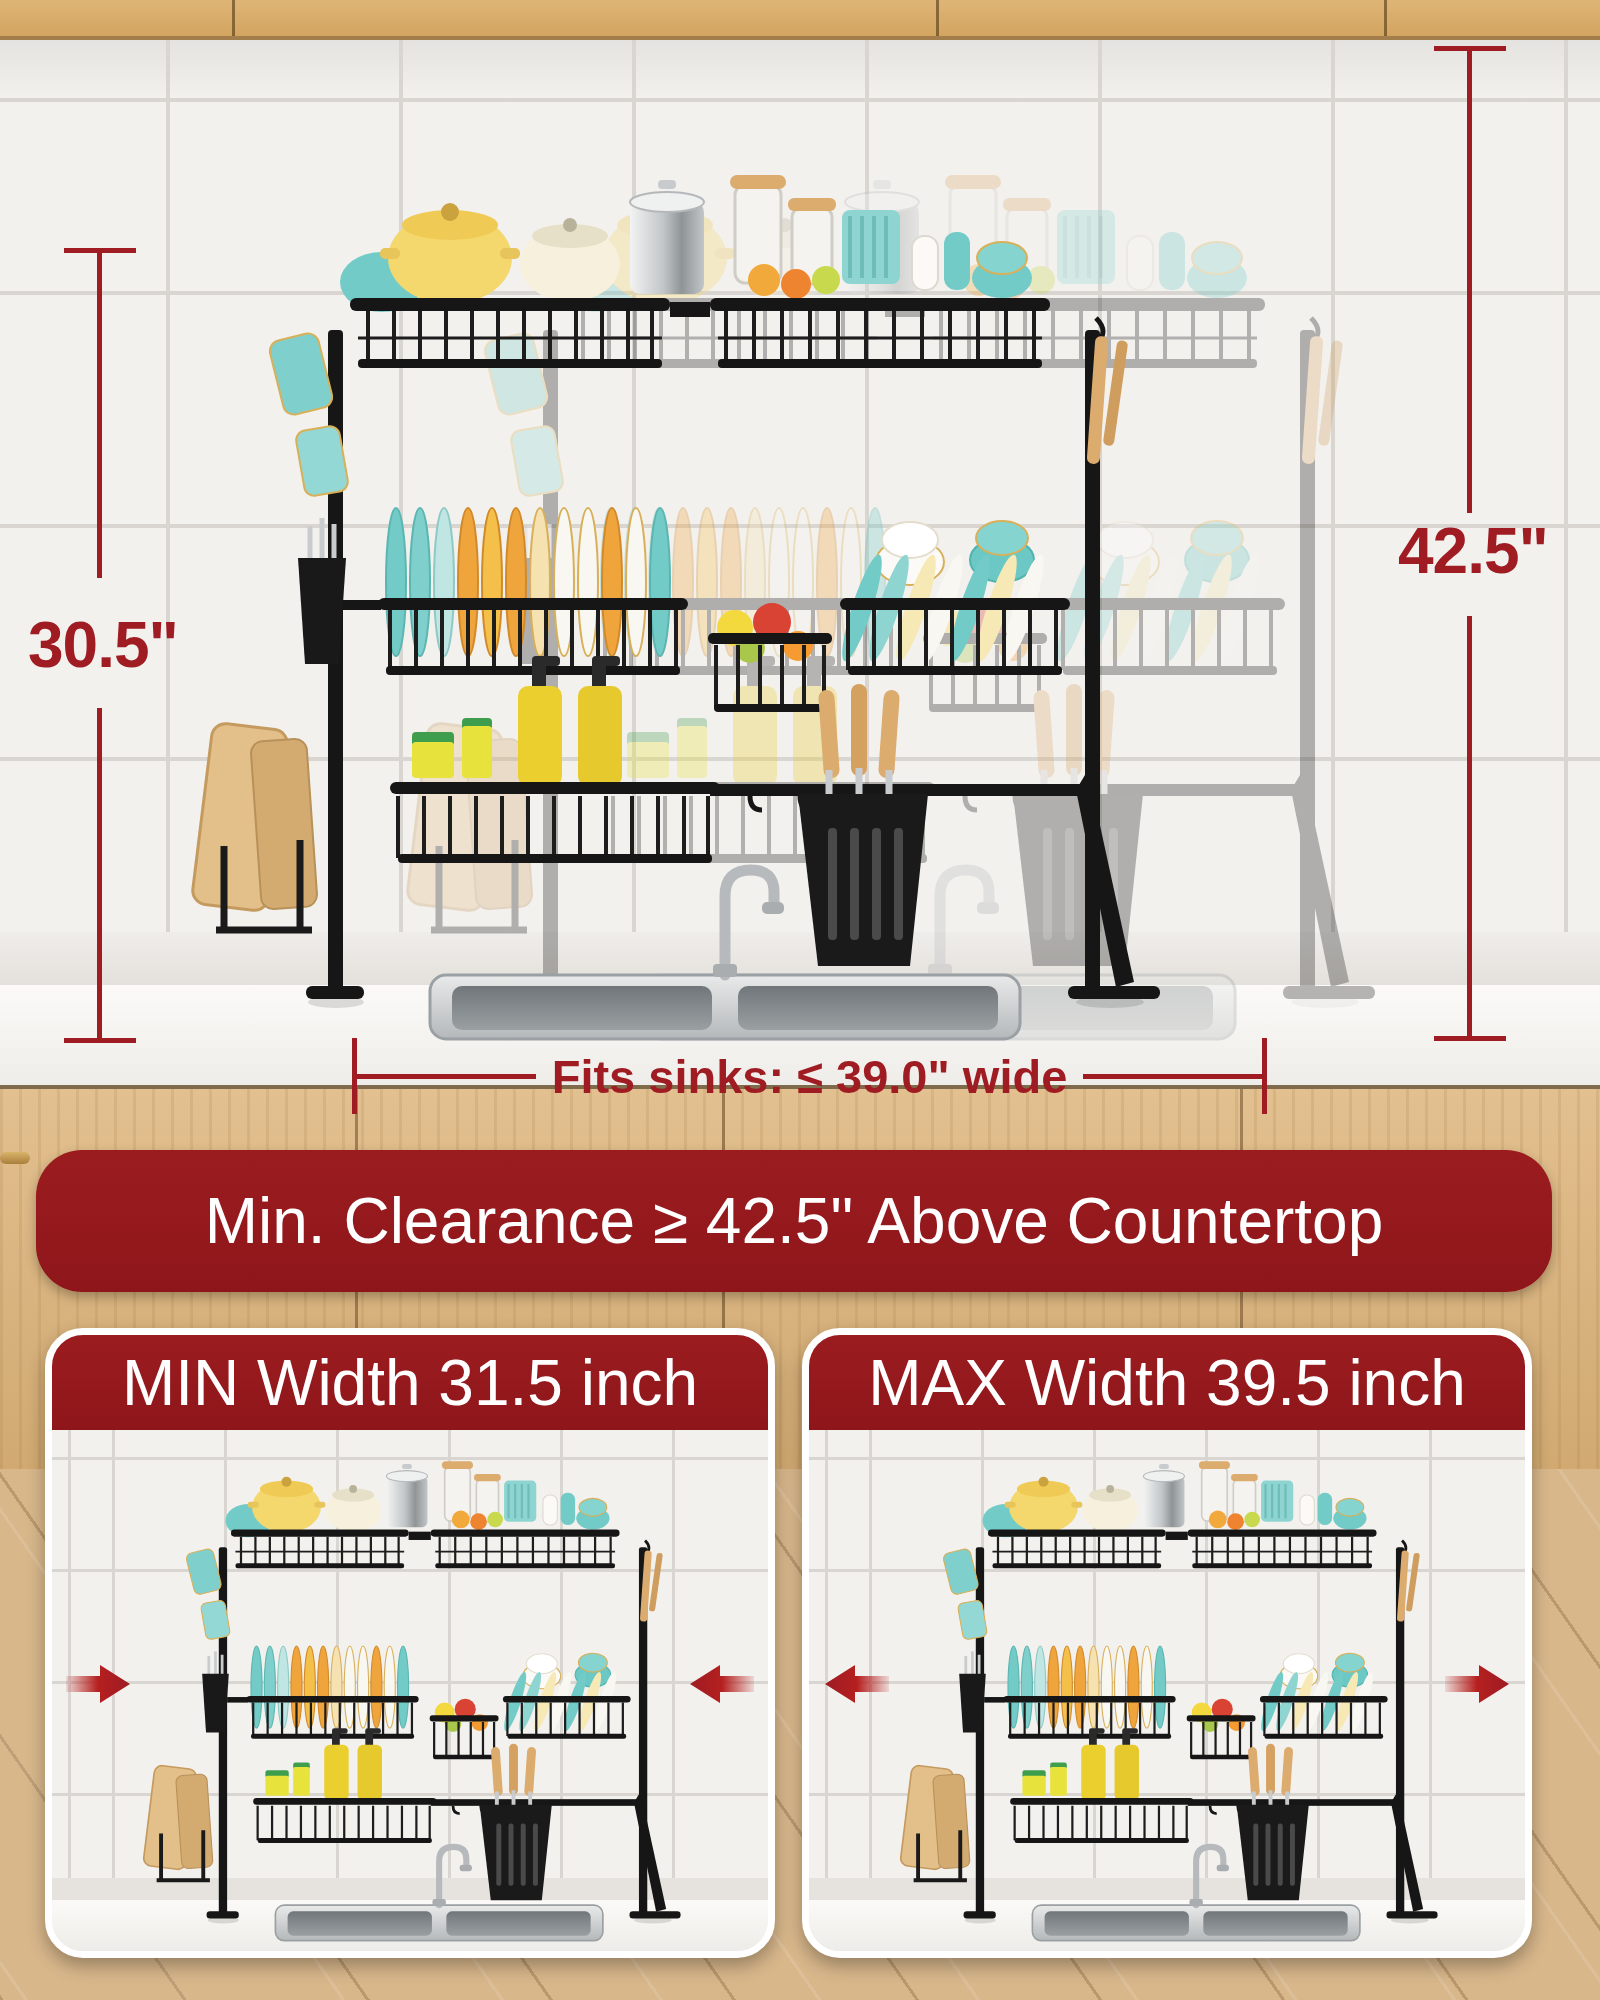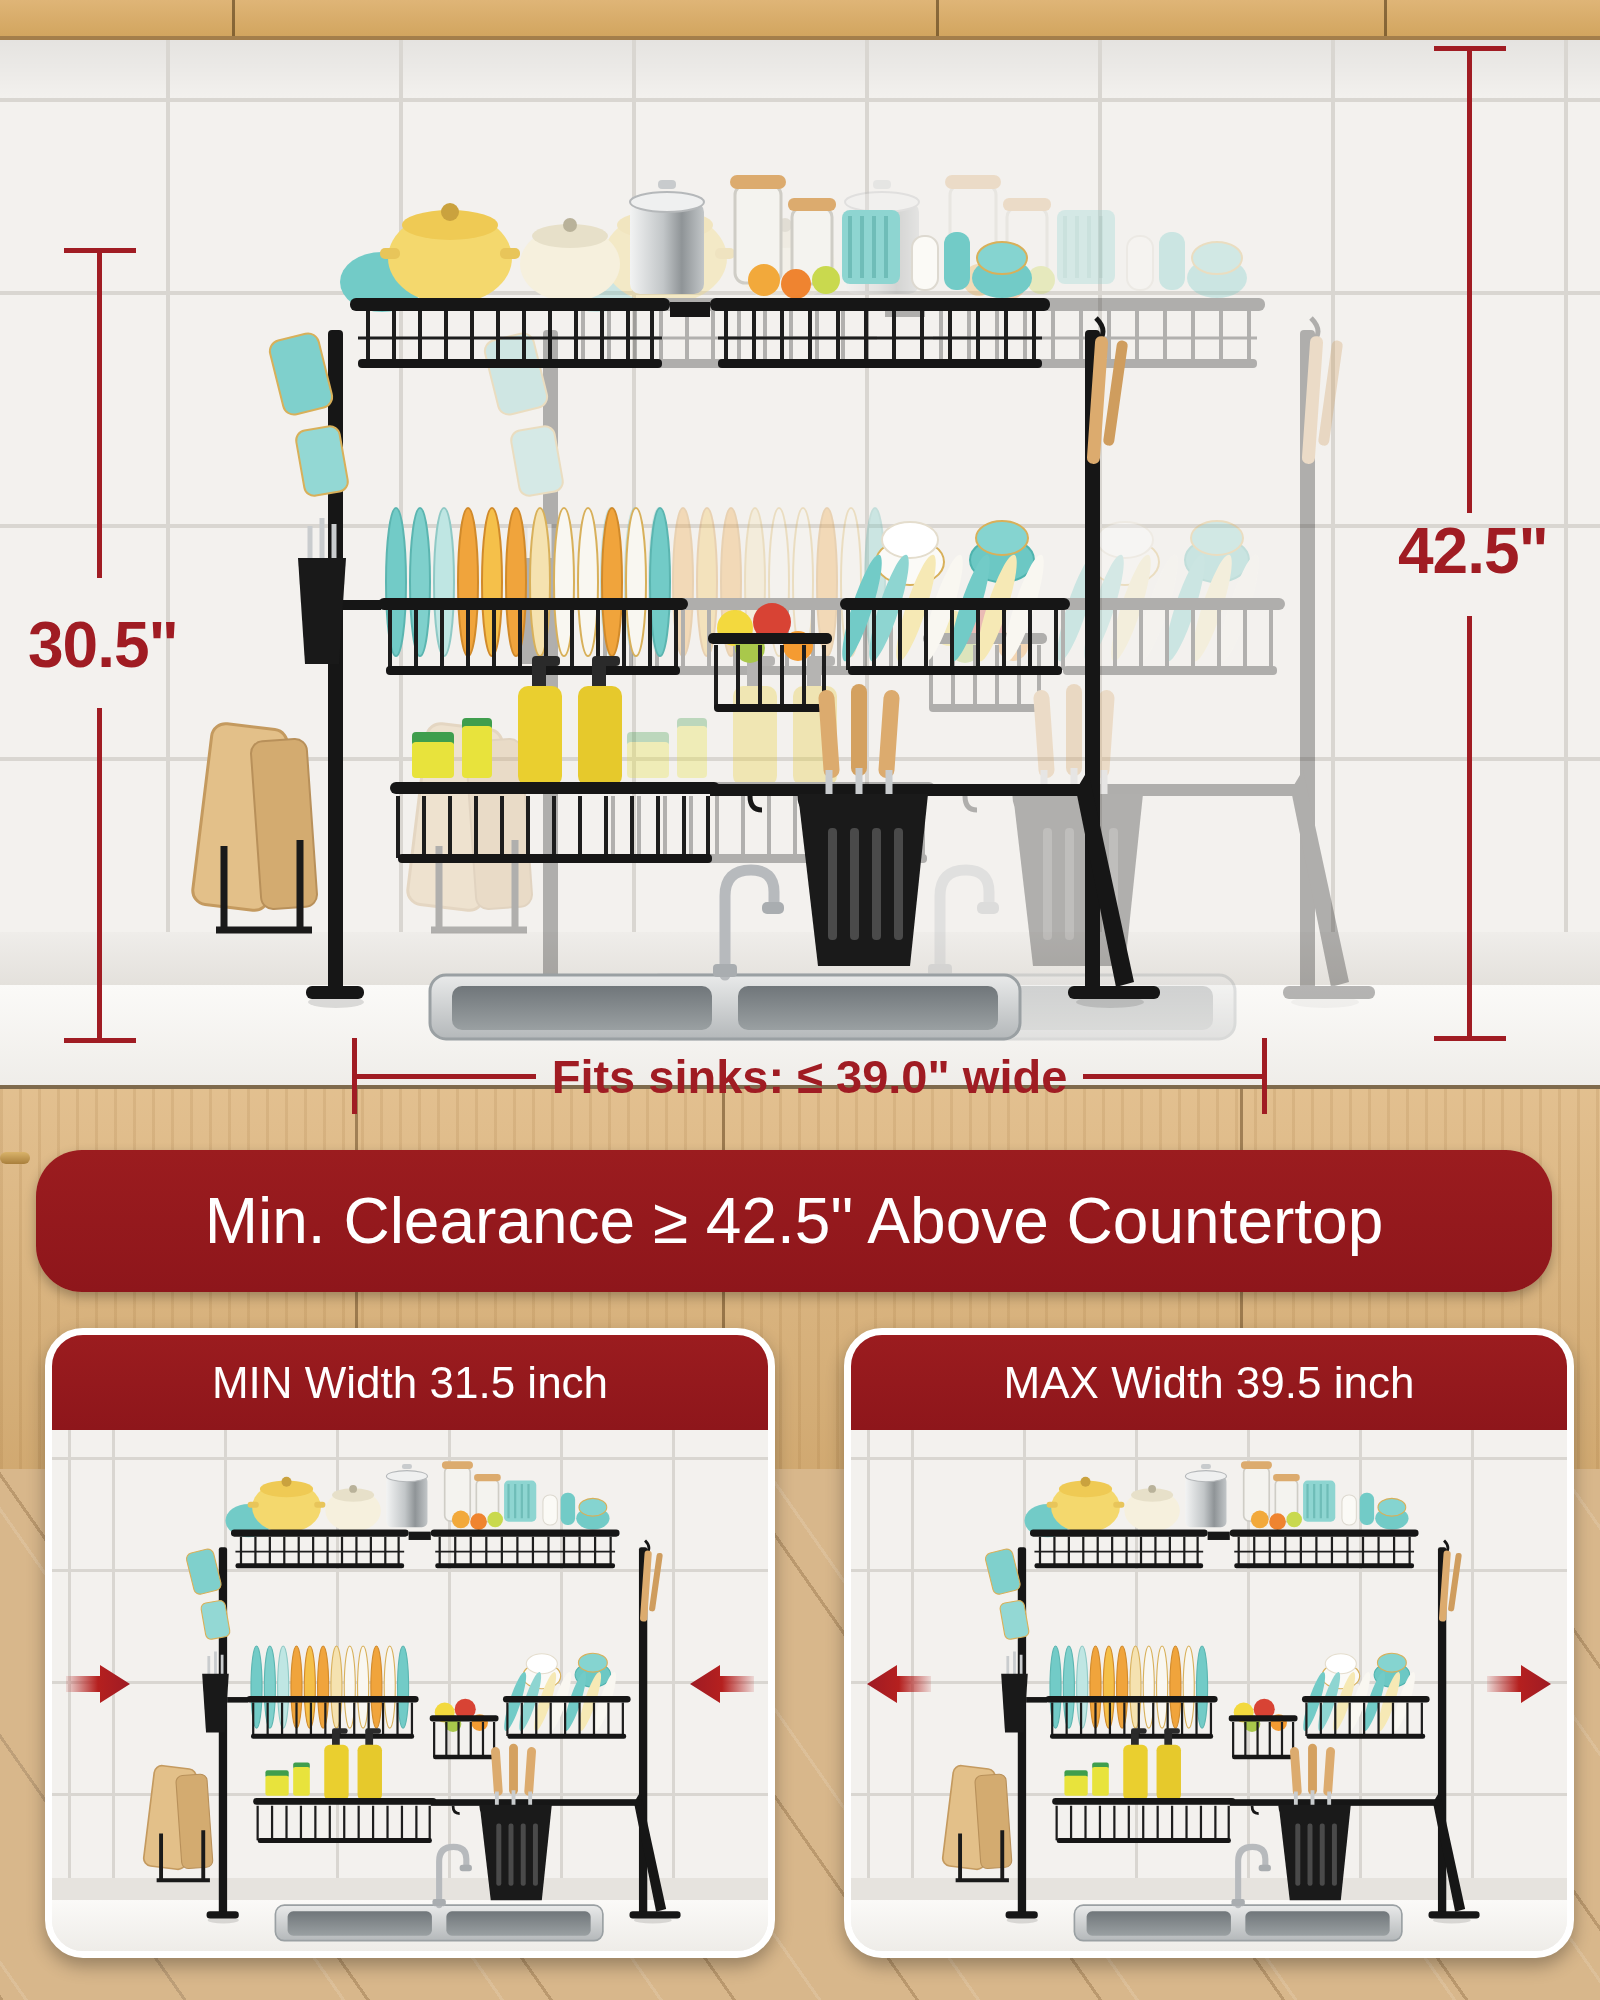--- a/index.html
+++ b/index.html
@@ -48,25 +48,25 @@
   
   .banner{position:absolute;left:36px;top:1150px;width:1516px;height:142px;border-radius:46px;
     background:linear-gradient(#9b1c1f,#8e161b);box-shadow:0 5px 12px rgba(0,0,0,.28);
     display:flex;align-items:center;justify-content:center;}
   .banner span{color:#fff;font-size:64px;letter-spacing:0;white-space:nowrap;}
 
   
   .card{position:absolute;top:1328px;width:730px;height:630px;border:7px solid #fff;
     border-radius:38px;overflow:hidden;box-shadow:0 8px 18px rgba(0,0,0,.30);
     background:#f3f1ee;box-sizing:border-box;}
-  .card-min{left:45px;} .card-max{left:844px;text-decoration:underline;}
+  .card-min{left:45px;} .card-max{left:802px;text-decoration:underline;}
   .card-header{position:absolute;left:0;top:0;width:100%;height:95px;
     background:linear-gradient(#9b1c1f,#8e161b);
     display:flex;align-items:center;justify-content:center;}
-  .card-header span{color:#fff;font-size:44px;white-space:nowrap;}
+  .card-header span{color:#fff;font-size:64px;white-space:nowrap;}
   .card-body{position:absolute;left:0;top:95px;width:716px;height:521px;}
   .card-tiles{position:absolute;left:0;top:0;width:716px;height:448px;background-color:#f3f1ee;
     background-image:
       repeating-linear-gradient(0deg,#d9d6d1 0 3px,transparent 3px 112px),
       repeating-linear-gradient(90deg,#d9d6d1 0 3px,transparent 3px 112px);
     background-position:60px 30px;}
   .card-splash{position:absolute;left:0;top:448px;width:716px;height:22px;
     background:#e6e3de;border-bottom:2px solid #c6c3be;}
   .card-counter{position:absolute;left:0;top:470px;width:716px;height:51px;
     background:linear-gradient(#fbfaf8,#eeece8);}

